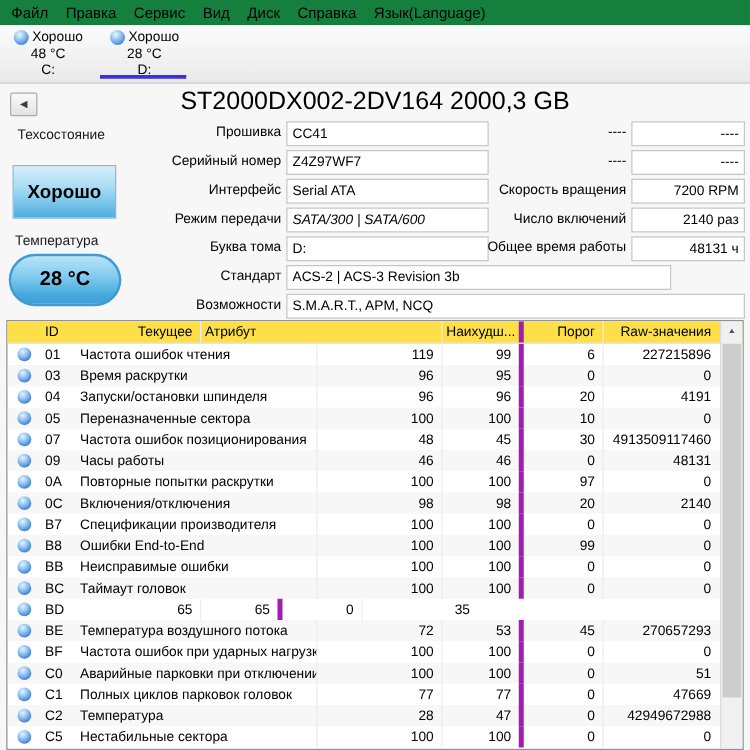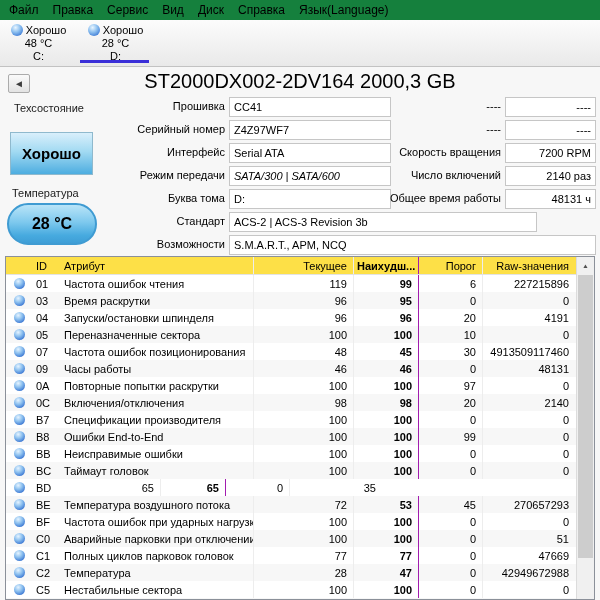--- a/index.html
+++ b/index.html
@@ -42,21 +42,21 @@
     background:#fff;border:1px solid #8b9099;overflow:hidden;}
   .thead{display:flex;height:17px;border-bottom:1px solid #e3e3e3;background:#fde047;align-items:center;}
   .tbody{position:absolute;top:18px;left:0;right:17px;bottom:0;overflow:hidden;}
   .trow{display:flex;height:17px;align-items:center;}
   .trow:nth-child(even){background:#f7f7f7;}
   .cell{box-sizing:border-box;height:100%;display:flex;align-items:center;overflow:hidden;white-space:nowrap;}
   .c-icon{width:27px;justify-content:center;}
   .c-id{width:28px;padding-left:3px;}
   .c-attr{width:193px;padding-left:3px;border-right:1px solid #ededed;}
   .c-cur{width:100px;justify-content:flex-end;padding-right:6px;border-right:1px solid #ededed;}
-  .c-worst{width:65px;padding-right:6px;border-right:1px solid #a21caf;font-weight:bold;}
+  .c-worst{width:65px;padding-right:6px;border-right:4px solid #a21caf;}
   .c-worst.hleft{justify-content:flex-start;padding-left:3px;}
   .c-worst.vright{justify-content:flex-end;}
   .c-thresh{width:64px;justify-content:flex-end;padding-right:6px;border-right:1px solid #ededed;}
   .c-raw{width:92px;justify-content:flex-end;padding-right:6px;}
   .orb-sm{width:11px;height:11px;border-radius:50%;
        background:radial-gradient(circle at 38% 30%,#e6f4ff,#8cc0ef 40%,#447fd6 75%,#2b62b8);}
   .sb{position:absolute;top:0;right:0;bottom:0;width:17px;background:#f0f0f0;border-left:1px solid #dcdcdc;}
   .sb-up{height:17px;display:flex;align-items:center;justify-content:center;font-size:7px;color:#505050;
     transform:scaleY(.85);cursor:default;}
   .sb-thumb{position:absolute;top:18px;left:1px;width:15px;height:283px;background:#cdcdcd;cursor:default;}
@@ -129,22 +129,22 @@
       <div class="fld-label" style="left: 300px; top: 102px; width: 201px;">Число включений</div>
       <div class="fld-box right-val" style="left: 505px; top: 99px; width: 91px;">2140 раз</div>
       <div class="fld-label" style="left: 300px; top: 125px; width: 201px;">Общее время работы</div>
       <div class="fld-box right-val" style="left: 505px; top: 122px; width: 91px;">48131 ч</div>
     </div>
 
   <div class="tbl">
     <div class="thead">
         <div class="cell c-icon"></div>
         <div class="cell c-id">ID</div>
+        <div class="cell c-cur">Текущее</div>
         <div class="cell c-attr">Атрибут</div>
-        <div class="cell c-cur">Текущее</div>
         <div class="cell c-worst hleft">Наихудш...</div>
         <div class="cell c-thresh">Порог</div>
         <div class="cell c-raw">Raw-значения</div>
       </div>
     <div class="tbody">
         <div class="trow">
           <div class="cell c-icon">
             <span class="orb-sm"></span>
           </div>
           <div class="cell c-id">01</div>

